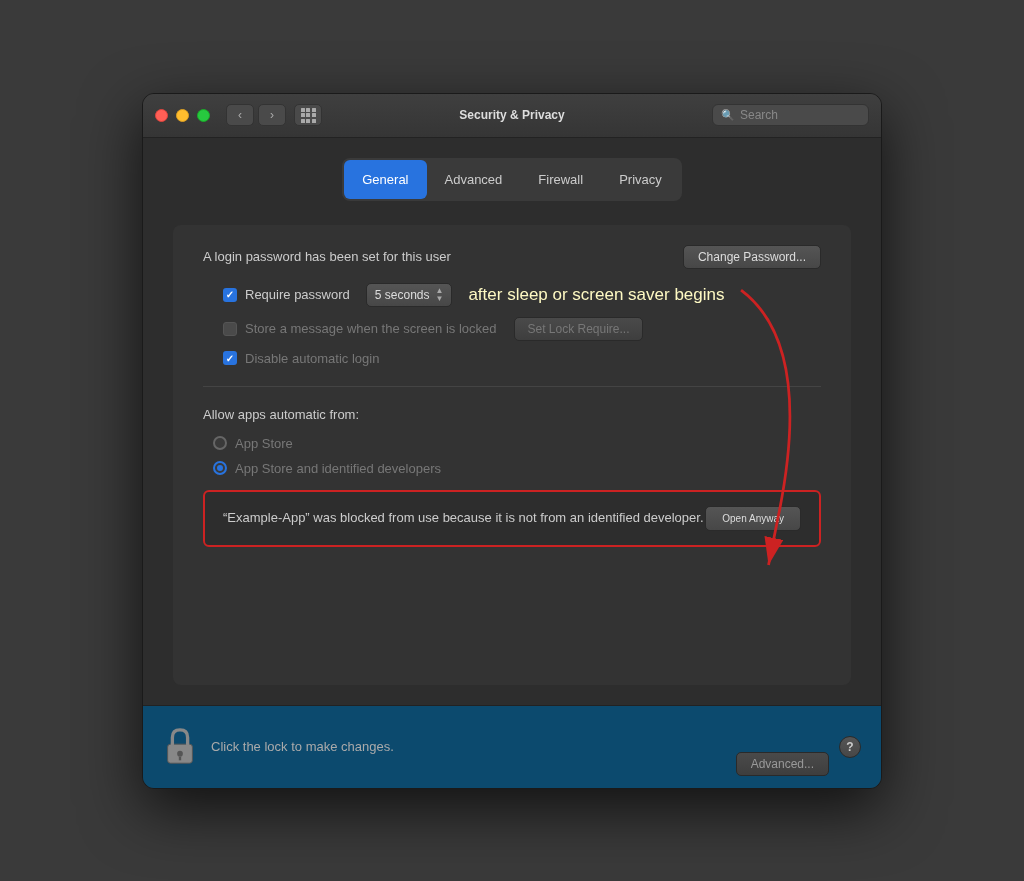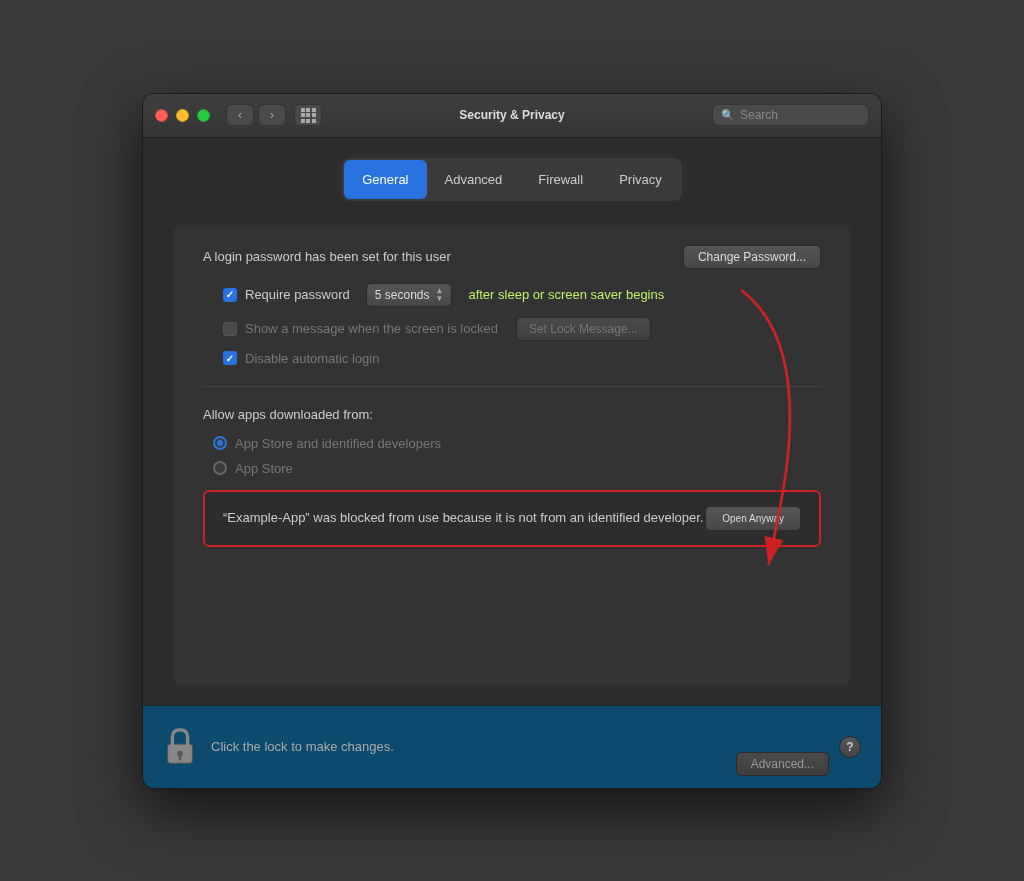--- a/index.html
+++ b/index.html
@@ -231,22 +231,22 @@
     .set-lock-btn {
       background: linear-gradient(to bottom, #4a4a4a, #3e3e3e);
       border: 1px solid #2a2a2a;
       border-radius: 5px;
       color: #777;
       font-size: 12px;
       padding: 4px 12px;
       cursor: not-allowed;
     }
     .after-text {
-      color: #bef264;
-      font-size: 13px;
+      color: #fef9c3;
+      font-size: 17px;
     }
     .divider {
       border: none;
       border-top: 1px solid #444;
       margin: 20px 0;
     }
     .allow-label {
       color: #ccc;
       font-size: 13px;
       margin-bottom: 14px;
@@ -434,43 +434,43 @@
           <div class="dropdown-arrows">
             <span>▲</span>
             <span>▼</span>
           </div>
         </div>
         <span class="after-text">after sleep or screen saver begins</span>
       </div>
 
       <div class="require-row">
         <div class="checkbox-disabled"></div>
-        <span class="checkbox-label-dim">Show a message when the screen is locked</span>
-        <button class="set-lock-btn" style="margin-left: 10px;">Set Lock Message...</button>
+        <span class="checkbox-label-dim">Store a message when the screen is locked</span>
+        <button class="set-lock-btn" style="margin-left: 10px;">Set Lock Require...</button>
       </div>
 
       <div class="require-row">
         <div class="checkbox">
           <span class="checkbox-check">✓</span>
         </div>
         <span class="checkbox-label-dim">Disable automatic login</span>
       </div>
 
       <hr class="divider">
 
-      <div class="allow-label">Allow apps downloaded from:</div>
+      <div class="allow-label">Allow apps automatic from:</div>
+
+      <div class="radio-row">
+        <div class="radio"></div>
+        <span class="radio-label">App Store</span>
+      </div>
 
       <div class="radio-row">
         <div class="radio selected"></div>
         <span class="radio-label">App Store and identified developers</span>
-      </div>
-
-      <div class="radio-row">
-        <div class="radio"></div>
-        <span class="radio-label">App Store</span>
       </div>
 
       <div class="blocked-app-box">
         <span class="blocked-text">“Example-App” was blocked from use because it is not from an identified developer.</span>
         <button class="open-anyway-btn">Open Anyway</button>
       </div>
 
       <svg class="arrow-overlay" viewBox="0 0 740 480" xmlns="http://www.w3.org/2000/svg">
         <defs>
           <marker id="arrowhead" markerWidth="10" markerHeight="7" refX="10" refY="3.5" orient="auto">

